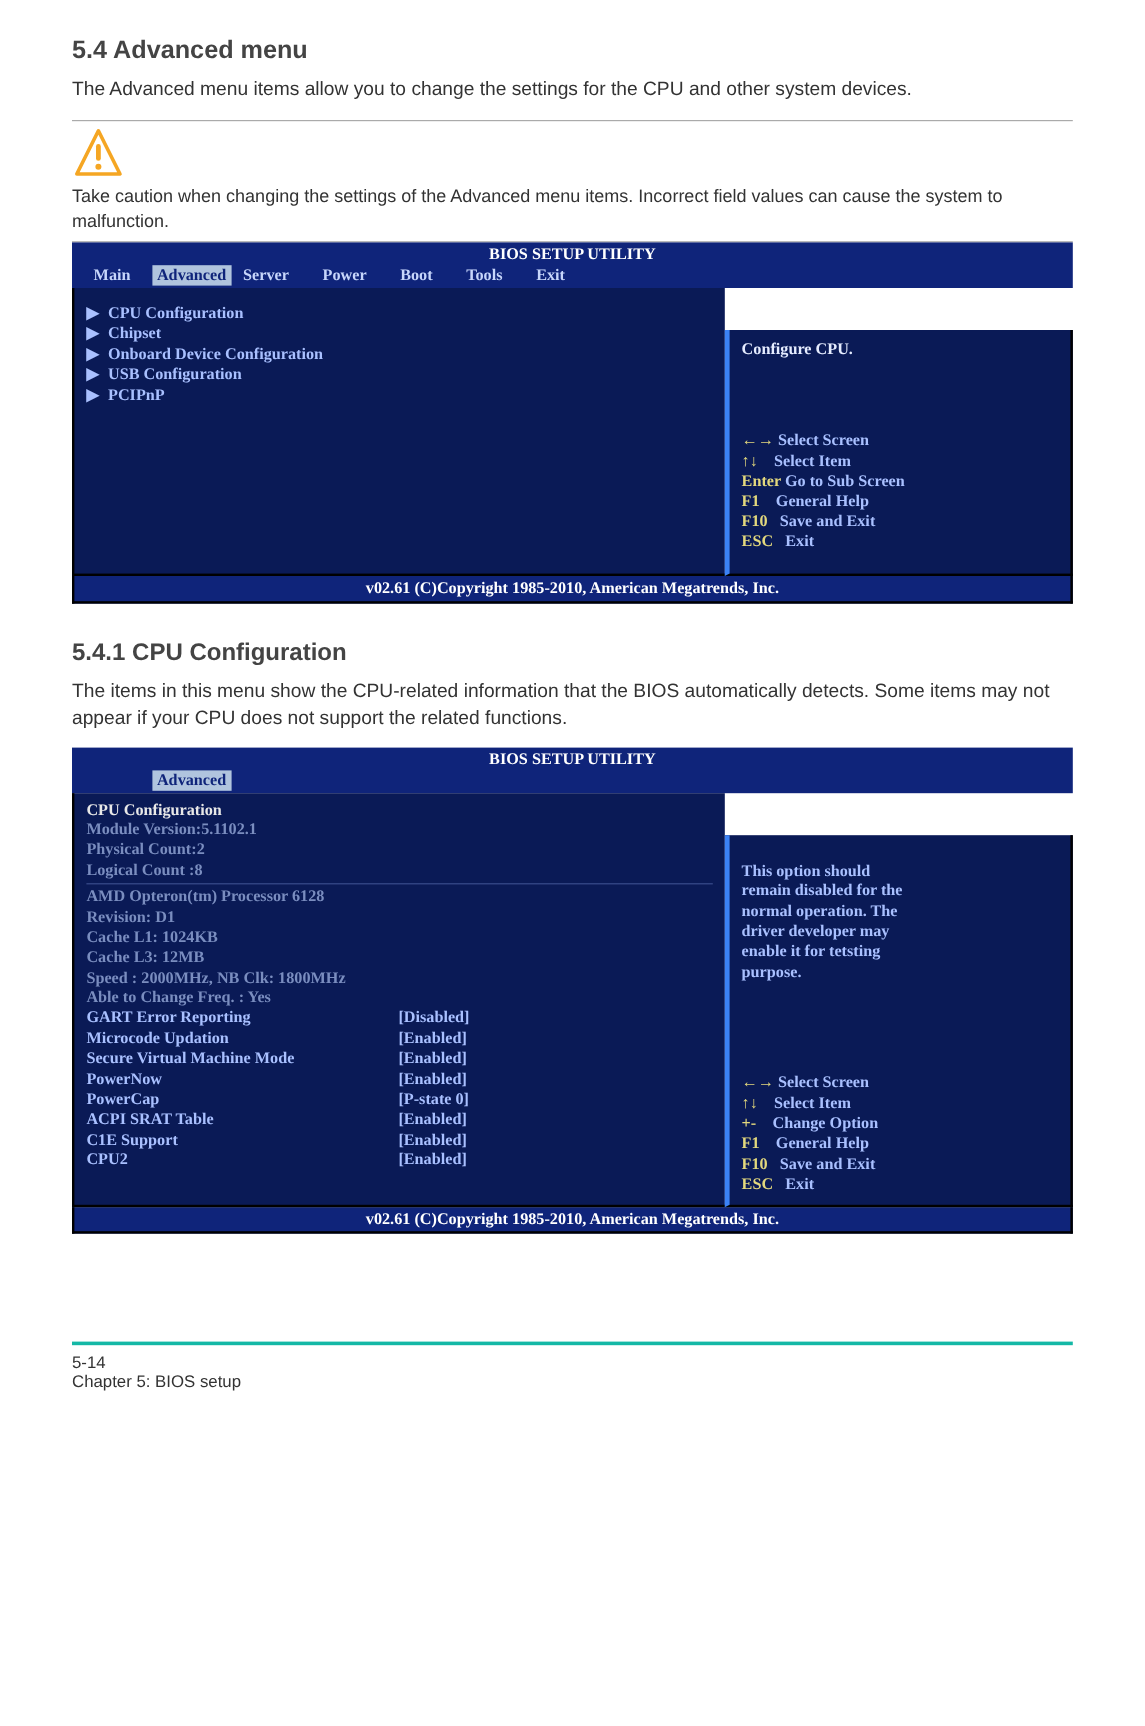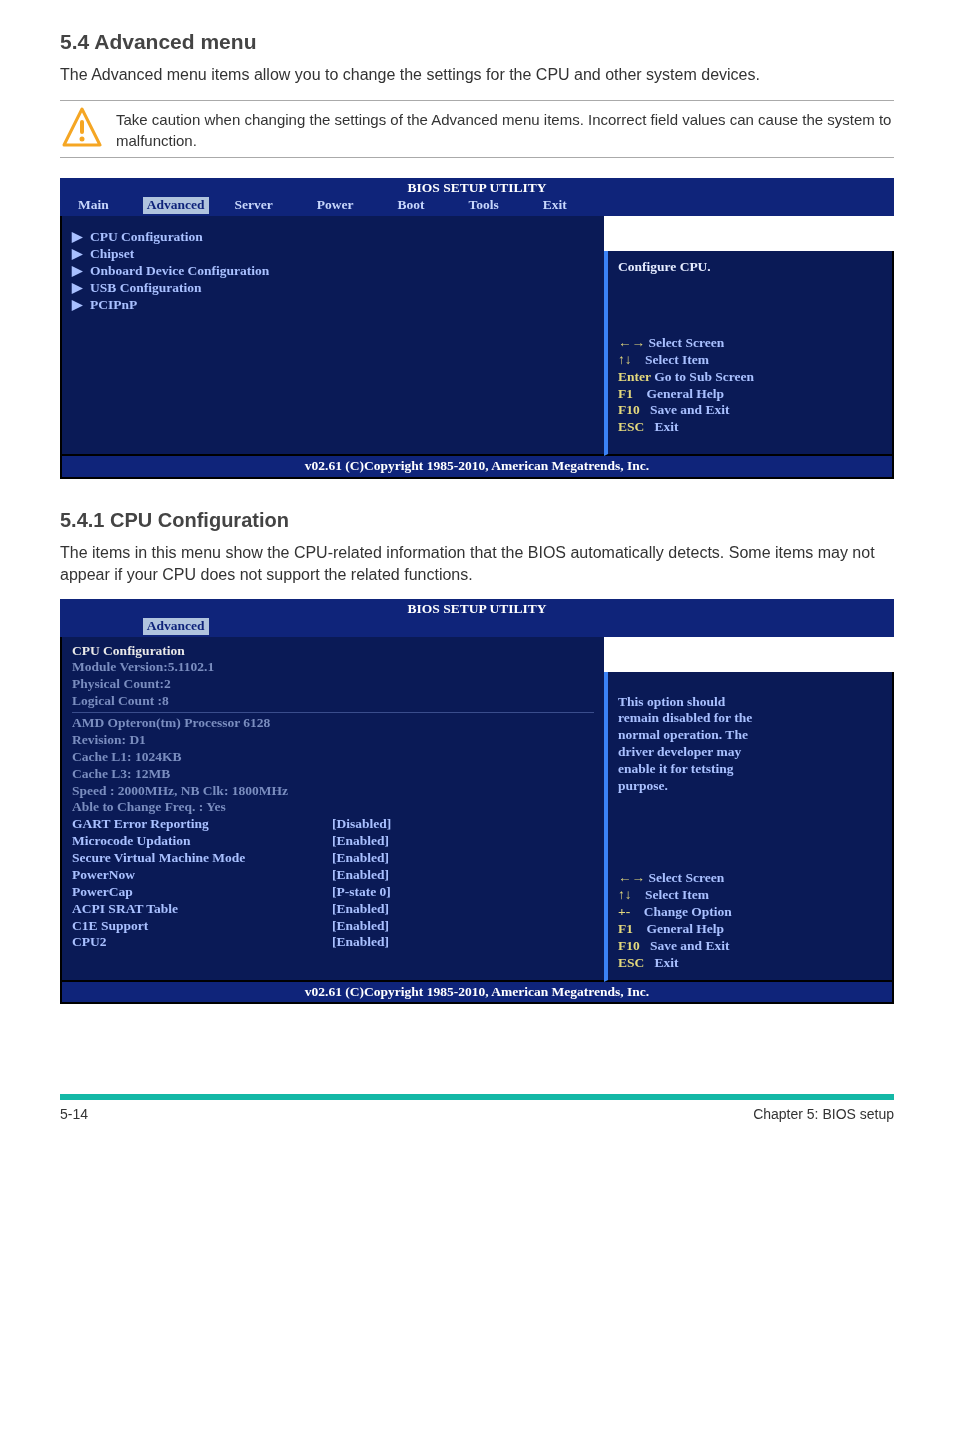--- a/index.html
+++ b/index.html
@@ -25,21 +25,21 @@
     color: #333;
     line-height: 1.4;
     margin-bottom: 14px;
   }
   .caution-box {
     display: flex;
     align-items: flex-start;
     border-top: 1px solid #aaa;
     border-bottom: 1px solid #aaa;
     padding: 6px 0;
-    margin-bottom: 20px;
+    flex-direction: column;
   }
   .caution-icon {
     width: 44px;
     height: 44px;
     flex-shrink: 0;
     margin-right: 12px;
   }
   .caution-text {
     font-size: 15px;
     color: #333;
@@ -58,21 +58,21 @@
     background: #0f247a;
     color: #9aaee4;
     padding: 2px 8px 0 8px;
   }
   .bios-title-row {
     text-align: center;
     color: #fff;
   }
   .bios-tabs {
     display: flex;
-    gap: 16px;
+    gap: 0;
     padding-bottom: 2px;
   }
   .bios-tab {
     padding: 0 18px 0 10px;
     color: #c7d6fb;
   }
   .bios-tab.active {
     background: #b0c4de;
     color: #0f247a;
     padding: 0 4px;
@@ -161,23 +161,24 @@
   .bios-hr {
     border-top: 1px solid #3a4d8c;
     margin: 2px 0;
   }
 
   .page-footer {
     display: flex;
     justify-content: space-between;
     font-size: 14px;
     color: #333;
-    border-top: 6px solid #14b8a6;
+    border-top: 3px solid #14b8a6;
     padding-top: 6px;
     margin-top: 90px;
+    flex-direction: column;
   }
 </style>
 </head>
 <body>
 
 <h1 class="section-title">5.4    Advanced menu</h1>
 <p class="intro-text">The Advanced menu items allow you to change the settings for the CPU and other system devices.</p>
 
 <div class="caution-box">
   <svg class="caution-icon" viewBox="0 0 44 44">

